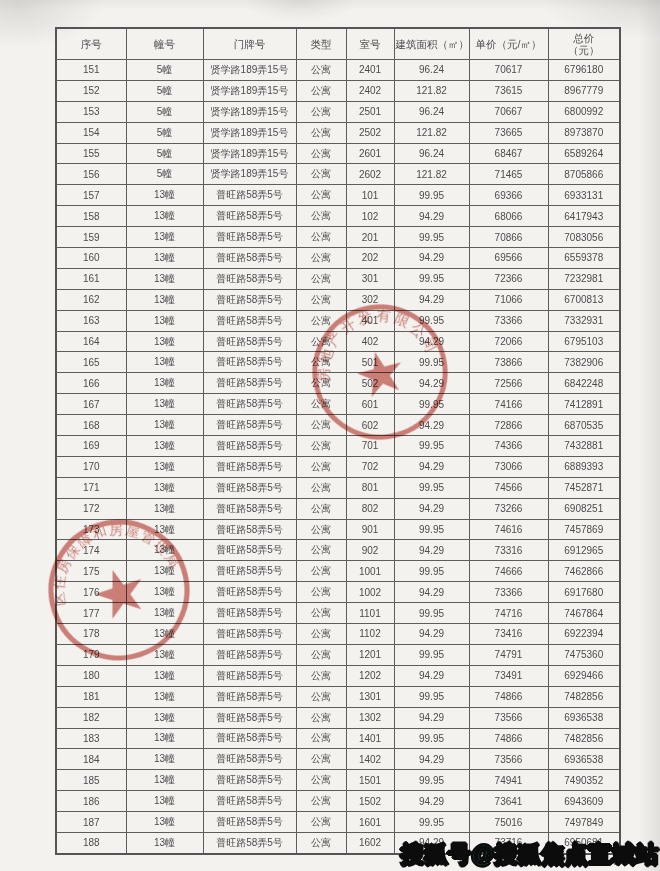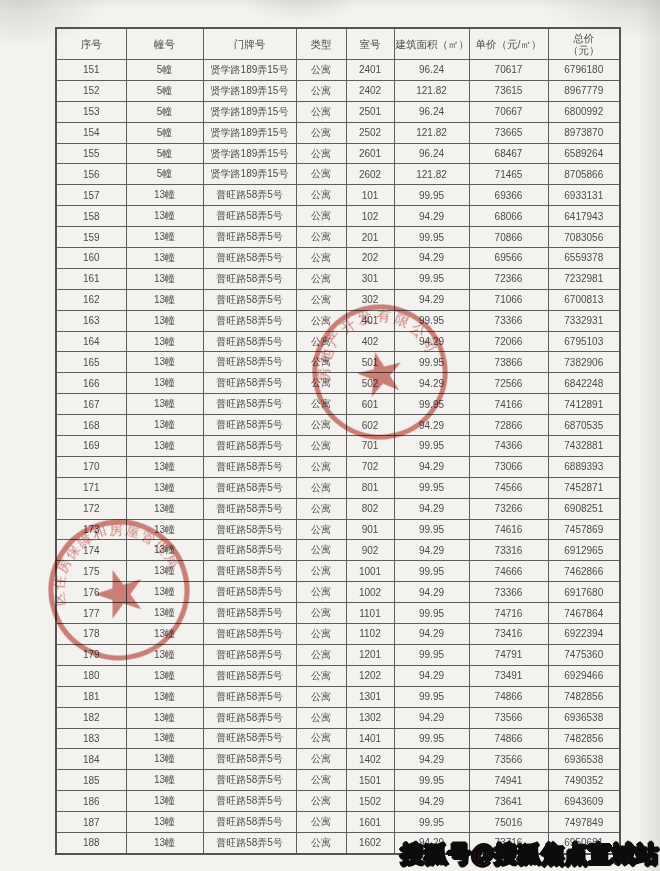--- a/index.html
+++ b/index.html
@@ -43,21 +43,21 @@
     position:absolute;z-index:3;pointer-events:none;
     mix-blend-mode:multiply;opacity:.62;filter:blur(.45px);
   }
   .stamp svg{display:block;}
   .stamp-company{left:311px;top:303px;width:138px;height:138px;transform:rotate(-14deg);}
   .stamp-gov{left:47px;top:518px;width:144px;height:144px;transform:rotate(-18deg);}
   
   .watermark{
     position:absolute;right:1px;bottom:1px;z-index:6;
     font-size:23px;font-weight:bold;letter-spacing:.5px;
-    color:#7f1d1d;
+    color:#0f766e;
     -webkit-text-stroke:1.6px #0c0c0c;
     text-shadow:
       2px 0 0 #0c0c0c,-2px 0 0 #0c0c0c,0 2px 0 #0c0c0c,0 -2px 0 #0c0c0c,
       1px 1px 0 #0c0c0c,-1px -1px 0 #0c0c0c,1px -1px 0 #0c0c0c,-1px 1px 0 #0c0c0c;
     padding-left: 41px;
   }
 </style>
 </head>
 <body>
 

